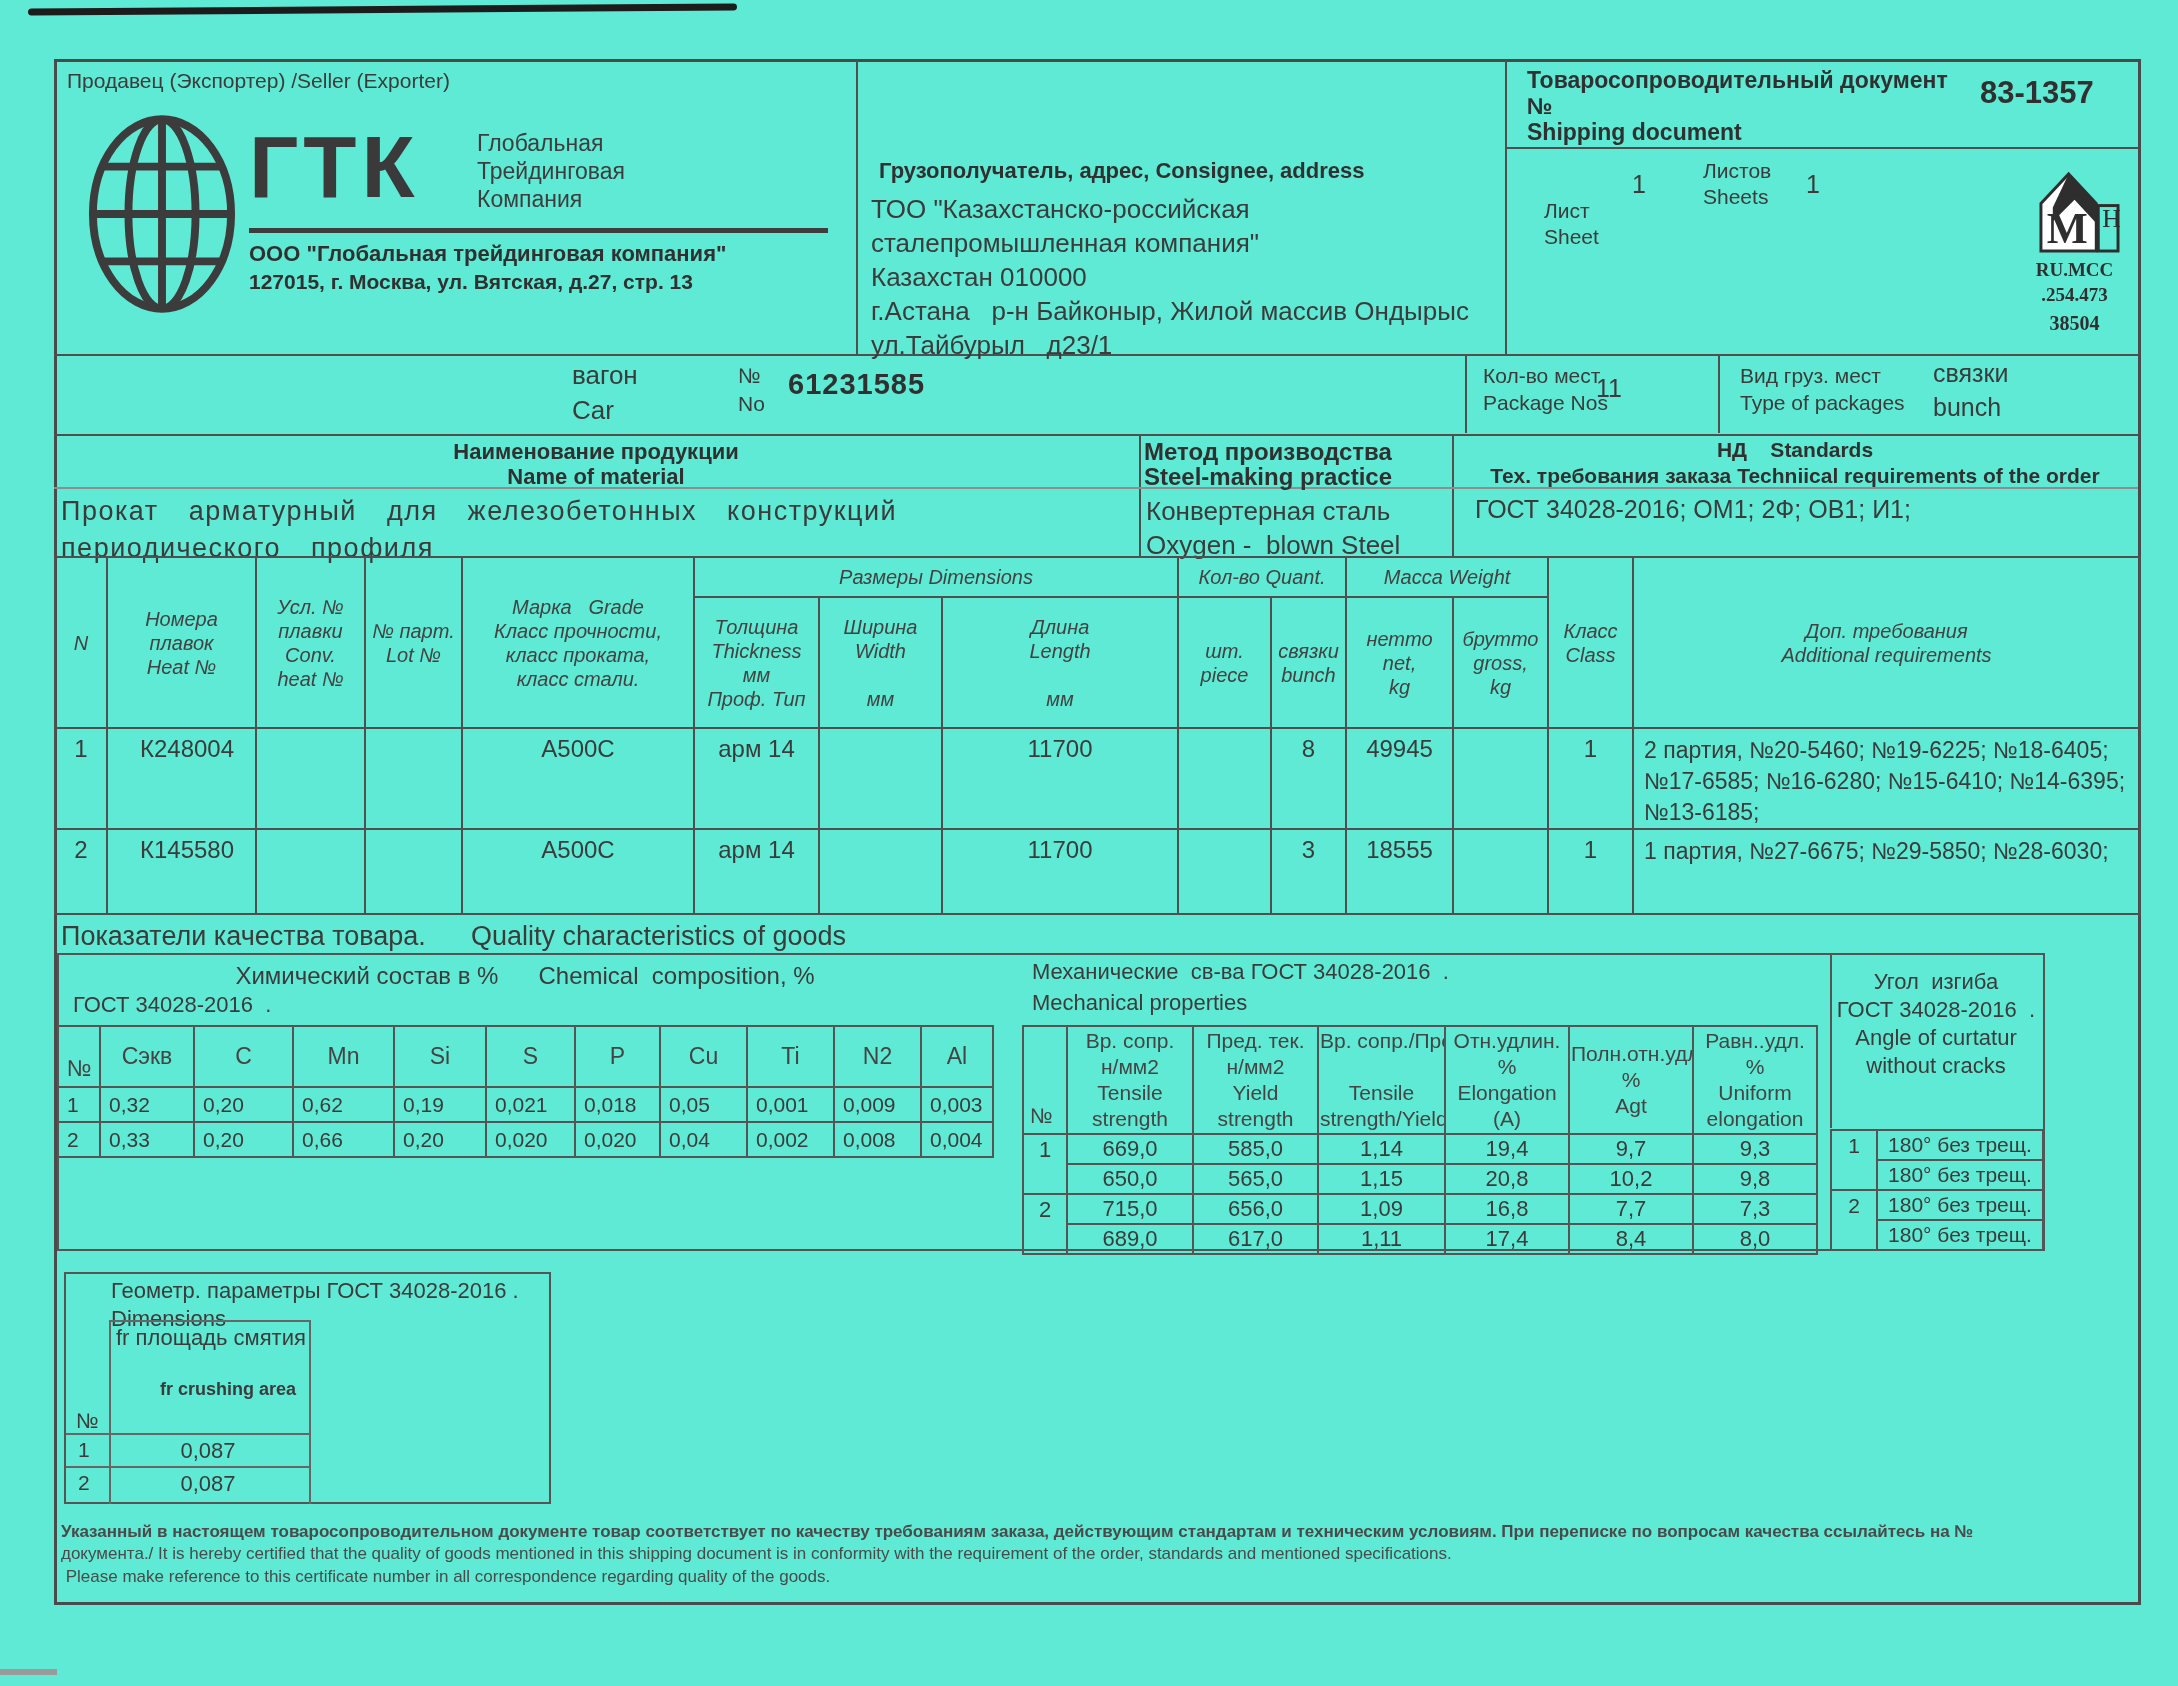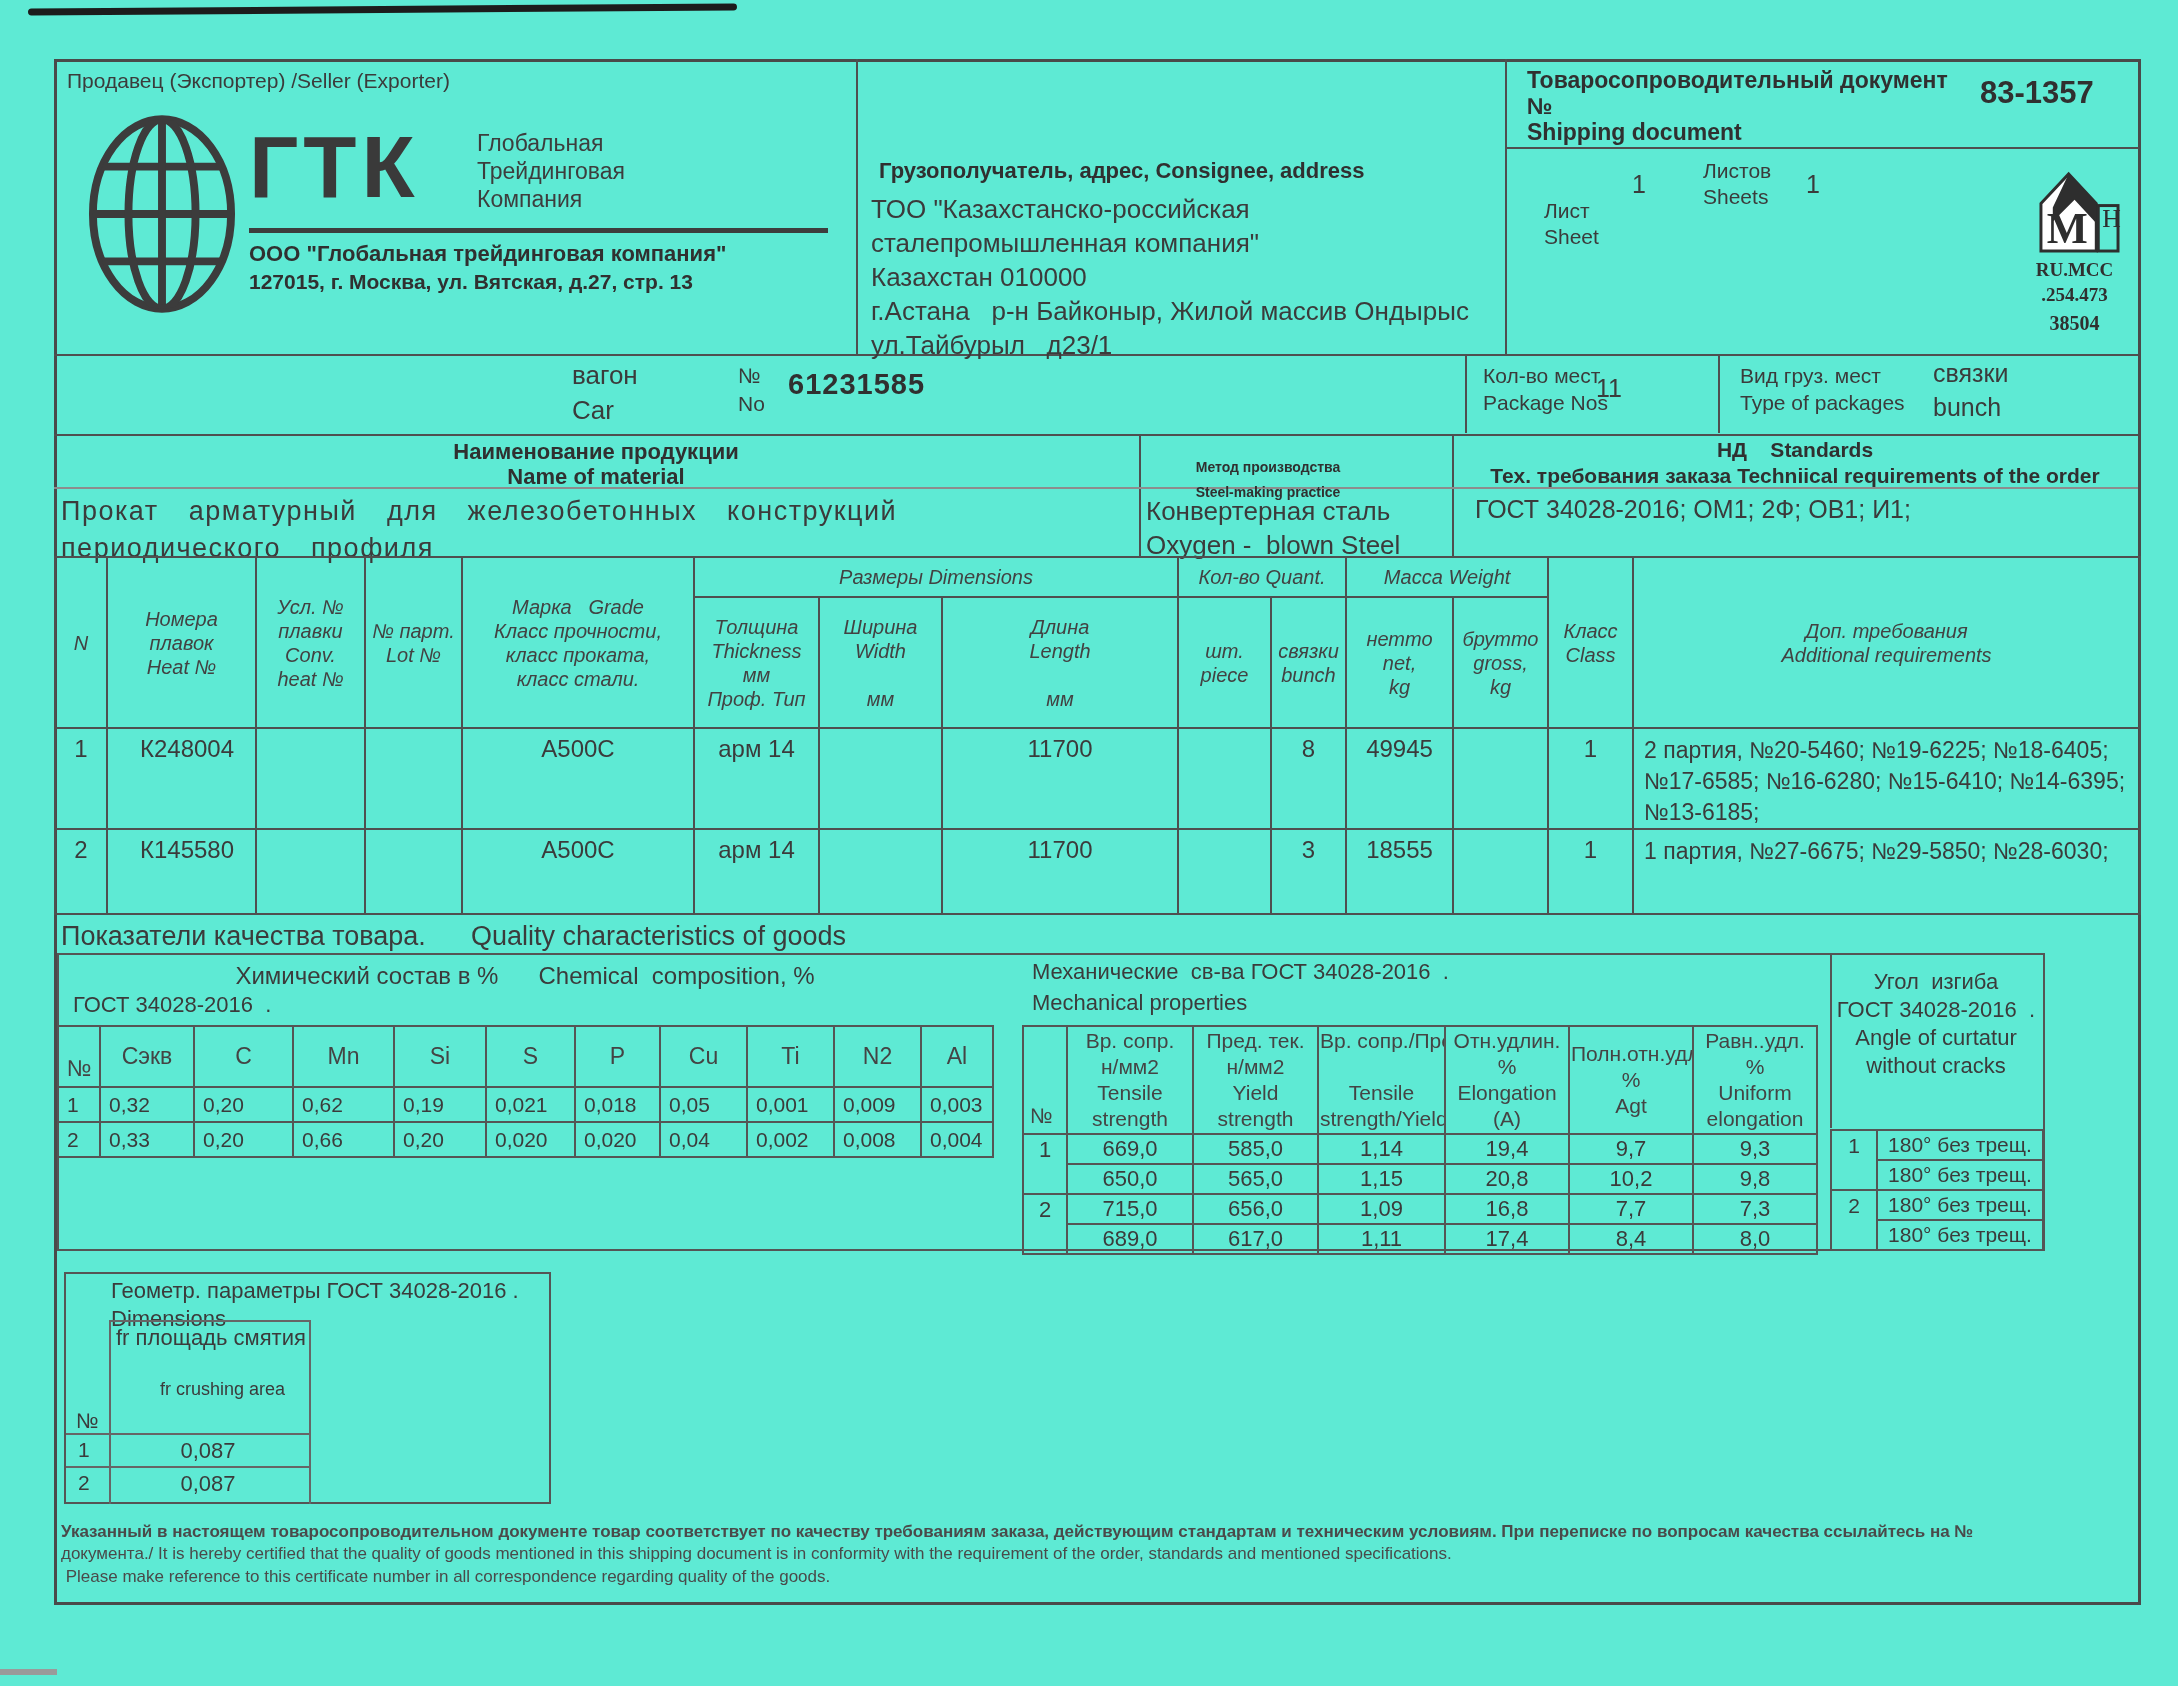--- a/index.html
+++ b/index.html
@@ -126,21 +126,21 @@
   <div class="abs" style="left:1596px;top:374px;font-size:25px;">11</div>
   <div class="abs pre" style="left:1740px;top:362px;font-size:21px;line-height:27px;">Вид груз. мест
 Type of packages</div>
   <div class="abs pre" style="left:1933px;top:356px;font-size:25px;line-height:34px;">связки
 bunch</div>
 
   <div class="abs pre b center" style="left:54px;top:439px;width:1084px;font-size:22px;line-height:25px;">Наименование продукции
 Name of material</div>
   <div class="abs pre" style="left:61px;top:493px;width:1069px;font-size:27px;line-height:37px;letter-spacing:1.5px;word-spacing:6px;">Прокат  арматурный  для  железобетонных  конструкций
 периодического  профиля</div>
-  <div class="abs pre b center" style="left:1139px;top:439px;width:258px;font-size:14px;line-height:25px;margin-top:16px;">Метод производства
+  <div class="abs pre b center" style="left:1139px;top:439px;width:258px;font-size:24px;line-height:25px;">Метод производства
 Steel-making practice</div>
   <div class="abs pre" style="left:1146px;top:494px;font-size:26px;line-height:34px;">Конвертерная сталь
 Oxygen -  blown Steel</div>
   <div class="abs pre b center" style="left:1452px;top:437px;width:686px;font-size:21px;line-height:26px;">НД    Standards
 Тех. требования заказа Techniical requirements of the order</div>
   <div class="abs" style="left:1475px;top:495px;font-size:25px;">ГОСТ 34028-2016;  ОМ1; 2Ф; ОВ1; И1;</div>
 
   <table class="doc-table">
     <colgroup>
       <col style="width:52px">
@@ -405,21 +405,21 @@
       <td>180° без трещ.</td>
     </tr>
   </tbody>
     </table>
 
   <div class="geom-box">
     <div class="abs" style="left:45px;top:4px;font-size:22px;">Геометр. параметры ГОСТ 34028-2016  .</div>
     <div class="abs" style="left:45px;top:32px;font-size:22px;">Dimensions</div>
     <div class="geom-inner"></div>
     <div class="abs" style="left:50px;top:51px;font-size:22px;">fr площадь смятия</div>
-    <div class="abs" style="left:94px;top:105px;font-size:18px;">fr crushing area</div>
+    <div class="abs" style="left:94px;top:105px;font-size:18px;font-weight:bold;">fr crushing area</div>
     <div class="abs" style="left:10px;top:135px;font-size:21px;">№</div>
     <div class="geom-hline" style="top:159px;"></div>
     <div class="geom-hline" style="top:192px;"></div>
     <div class="abs" style="left:12px;top:164px;font-size:21px;">1</div>
     <div class="abs center" style="left:43px;top:164px;width:198px;font-size:22px;">0,087</div>
     <div class="abs" style="left:12px;top:197px;font-size:21px;">2</div>
     <div class="abs center" style="left:43px;top:197px;width:198px;font-size:22px;">0,087</div>
   </div>
 
   <div class="footer-line" style="top:1521px;font-weight:bold;">Указанный в настоящем товаросопроводительном документе товар соответствует по качеству требованиям заказа, действующим стандартам и техническим условиям. При переписке по вопросам качества ссылайтесь на №</div>

